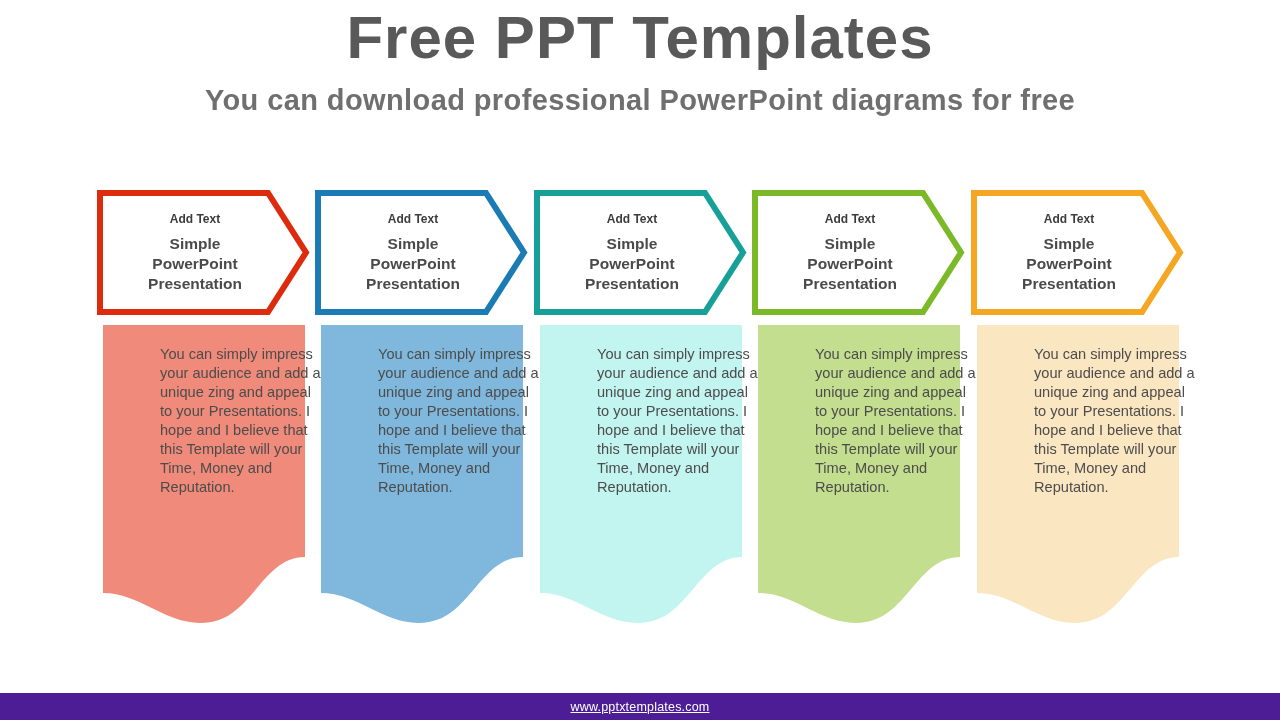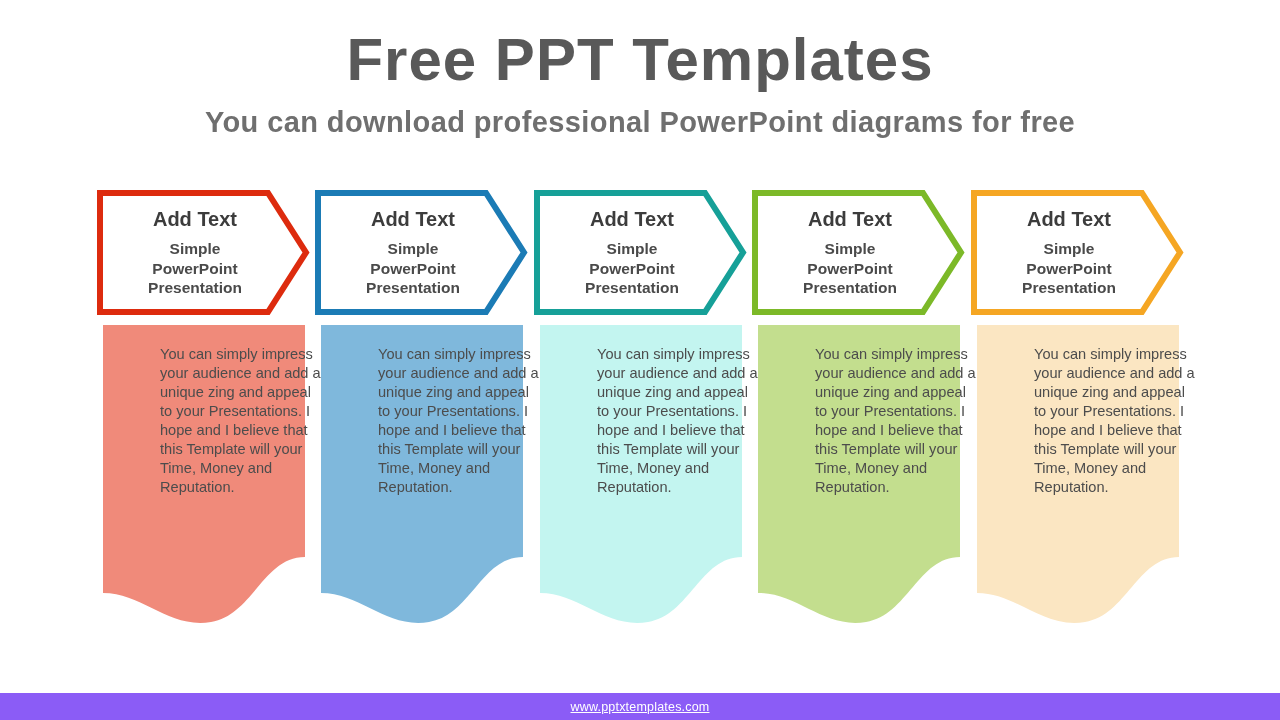--- a/index.html
+++ b/index.html
@@ -12,21 +12,21 @@
     background: #ffffff;
     font-family: "Liberation Sans", sans-serif;
     overflow: hidden;
     position: relative;
   }
 
   
   .header {
     width: 100%;
     text-align: center;
-    padding-top: 28px;
+    padding-top: 6px;
   }
   .main-title {
     font-size: 60px;
     font-weight: bold;
     color: #595959;
     letter-spacing: 1px;
     line-height: 1.05;
     margin: 0;
   }
   .sub-title {
@@ -78,21 +78,21 @@
     width: 188px;
     height: 135px;
     display: flex;
     flex-direction: column;
     align-items: center;
     justify-content: center;
     text-align: center;
     pointer-events: none;
   }
   .chevron-title {
-    font-size: 20px;
+    font-size: 12px;
     font-weight: bold;
     color: #3c3c3c;
     line-height: 1.2;
     margin-bottom: 8px;
   }
   .chevron-desc {
     font-size: 15.5px;
     font-weight: bold;
     color: #4a4a4a;
     line-height: 1.27;
@@ -126,21 +126,21 @@
     margin-left: 35px;
   }
 
   
   .footer {
     position: absolute;
     left: 0;
     bottom: 0;
     width: 1280px;
     height: 27px;
-    background: #8b5cf6;
+    background: #4c1d95;
     display: flex;
     align-items: center;
     justify-content: center;
   }
   .footer-link {
     color: #ffffff;
     font-size: 12.5px;
     text-decoration: underline;
     letter-spacing: 0.2px;
   }

